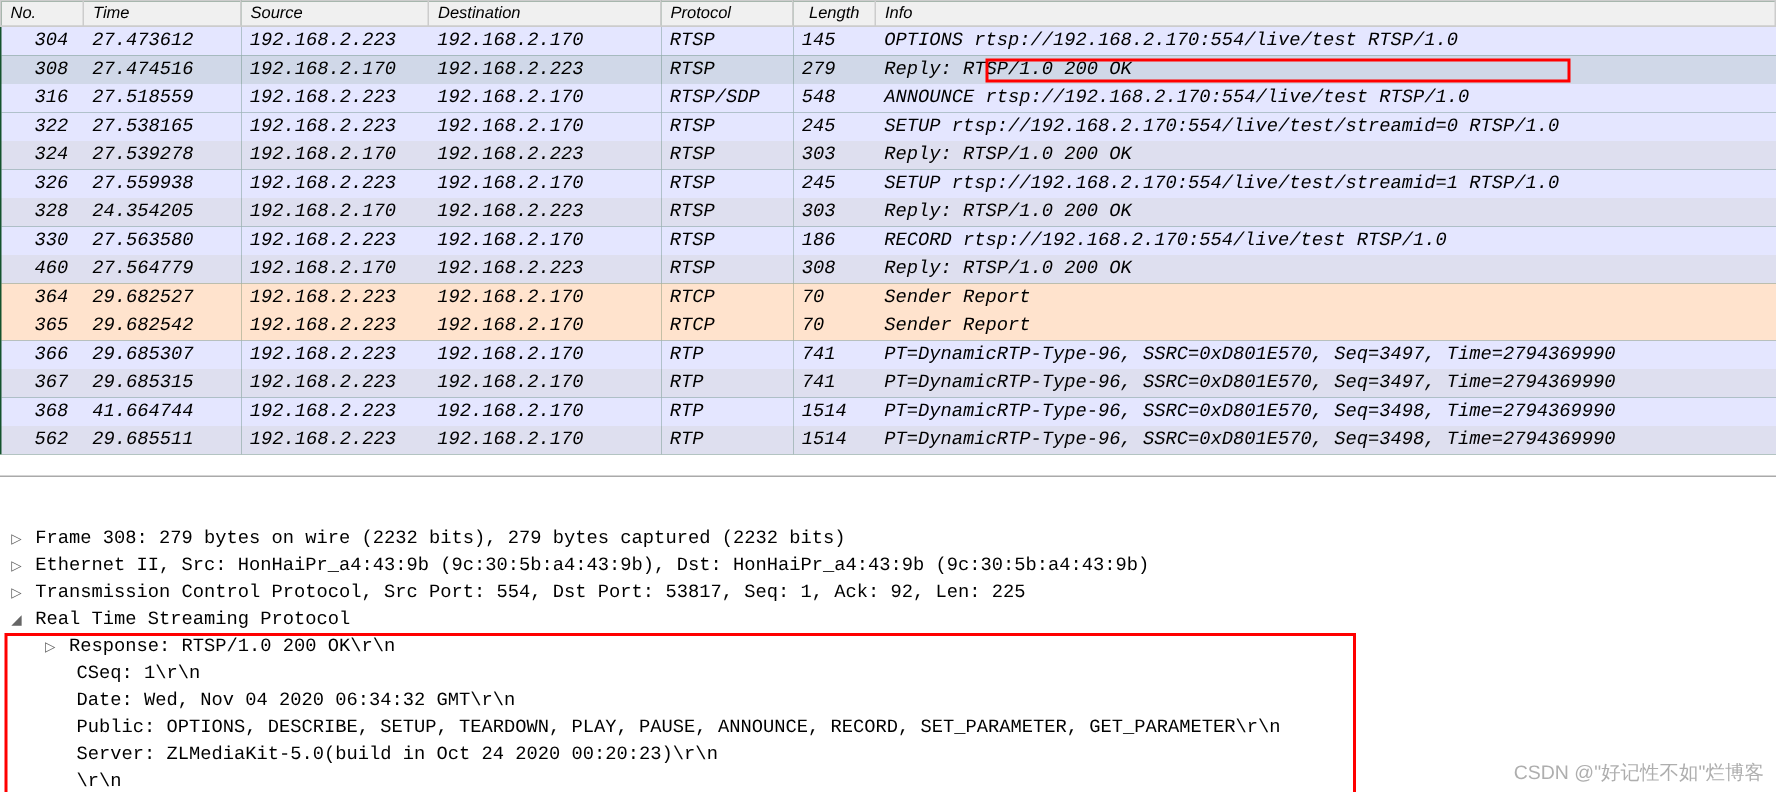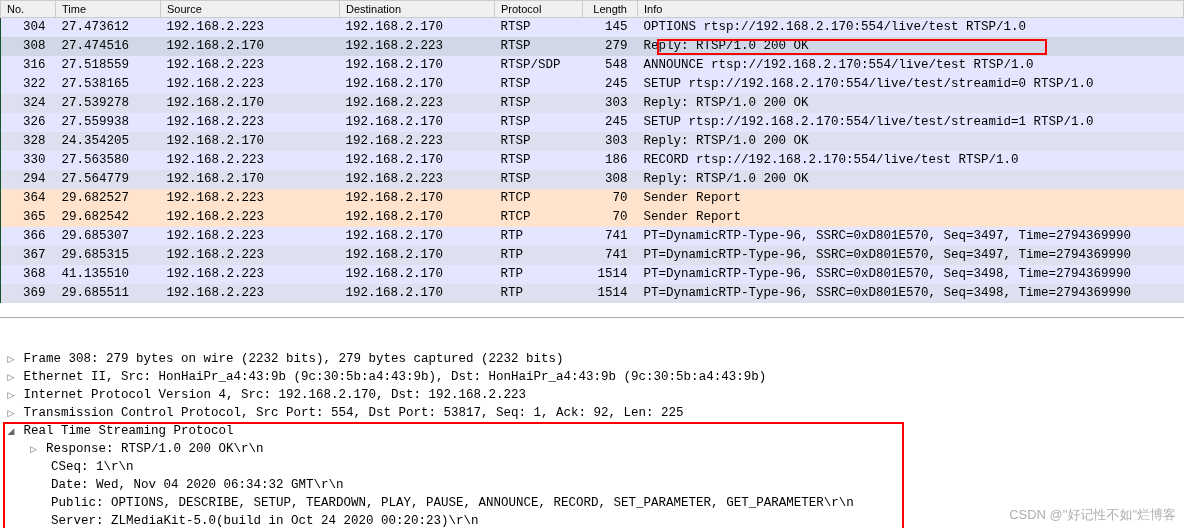--- a/index.html
+++ b/index.html
@@ -9,48 +9,49 @@
     background: #fff;
     width: 1184px;
     height: 528px;
     overflow: hidden;
     position: relative;
   }
   .packet-table {
     width: 100%;
     border-collapse: collapse;
     background: #14532d;
+    font-style: italic;
   }
   .packet-table th {
     font-family: sans-serif;
     font-size: 11px;
     font-weight: normal;
     text-align: left;
     padding: 2px 6px;
     background: #f0f0f0;
     border: 1px solid #ccc;
     white-space: nowrap;
   }
   .packet-table th.no { width: 55px; }
   .packet-table th.time { width: 105px; }
-  .packet-table th.src { width: 179px; }
+  .packet-table th.src { width: 125px; }
   .packet-table th.dst { width: 155px; }
   .packet-table th.proto { width: 88px; }
   .packet-table th.len { width: 55px; text-align: right; padding-right: 10px;}
   .packet-table th.info { }
   .packet-table tbody { }
   .packet-table td {
     padding: 1px 6px;
     white-space: nowrap;
     font-family: 'Courier New', monospace;
     font-size: 12.5px;
     line-height: 17px;
   }
   .packet-table td.no { text-align: right; padding-right: 10px; }
-  .packet-table td.len { text-align: right; padding-right: 10px; }
+  .packet-table td.len { text-align: left; padding-right: 10px; }
   tr.c-e4e6ff td { background: #e4e6ff; }
   tr.c-dedfef td { background: #dedfef; }
   tr.c-e4e6ff.selected td { background: #d0d8e8; }
   tr.c-ffe3cd td { background: #ffe3cd; margin-top: 37px; }
   .red-box {
     border: 2px solid red;
     position: absolute;
   }
   .scroll-wrap {
     height: 318px;
@@ -171,21 +172,21 @@
         <tr class="c-e4e6ff">
           <td class="no">330</td>
           <td class="time">27.563580</td>
           <td class="src">192.168.2.223</td>
           <td class="dst">192.168.2.170</td>
           <td class="proto">RTSP</td>
           <td class="len">186</td>
           <td class="info">RECORD rtsp://192.168.2.170:554/live/test RTSP/1.0</td>
         </tr>
         <tr class="c-dedfef">
-          <td class="no">294</td>
+          <td class="no">460</td>
           <td class="time">27.564779</td>
           <td class="src">192.168.2.170</td>
           <td class="dst">192.168.2.223</td>
           <td class="proto">RTSP</td>
           <td class="len">308</td>
           <td class="info">Reply: RTSP/1.0 200 OK</td>
         </tr>
         <tr class="c-ffe3cd">
           <td class="no">364</td>
           <td class="time">29.682527</td>
@@ -217,46 +218,45 @@
           <td class="no">367</td>
           <td class="time">29.685315</td>
           <td class="src">192.168.2.223</td>
           <td class="dst">192.168.2.170</td>
           <td class="proto">RTP</td>
           <td class="len">741</td>
           <td class="info">PT=DynamicRTP-Type-96, SSRC=0xD801E570, Seq=3497, Time=2794369990</td>
         </tr>
         <tr class="c-e4e6ff">
           <td class="no">368</td>
-          <td class="time">41.135510</td>
+          <td class="time">41.664744</td>
           <td class="src">192.168.2.223</td>
           <td class="dst">192.168.2.170</td>
           <td class="proto">RTP</td>
           <td class="len">1514</td>
           <td class="info">PT=DynamicRTP-Type-96, SSRC=0xD801E570, Seq=3498, Time=2794369990</td>
         </tr>
         <tr class="c-dedfef">
-          <td class="no">369</td>
+          <td class="no">562</td>
           <td class="time">29.685511</td>
           <td class="src">192.168.2.223</td>
           <td class="dst">192.168.2.170</td>
           <td class="proto">RTP</td>
           <td class="len">1514</td>
           <td class="info">PT=DynamicRTP-Type-96, SSRC=0xD801E570, Seq=3498, Time=2794369990</td>
         </tr>
       </tbody>
 </table>
 </div>
 
 <div class="red-box" style="left:657px; top:39px; width:390px; height:16px;"></div>
 
 <div class="detail-pane">
   <div class="tree-row"><span class="tree-arrow">▷</span> <span>Frame 308: 279 bytes on wire (2232 bits), 279 bytes captured (2232 bits)</span></div>
   <div class="tree-row"><span class="tree-arrow">▷</span> <span>Ethernet II, Src: HonHaiPr_a4:43:9b (9c:30:5b:a4:43:9b), Dst: HonHaiPr_a4:43:9b (9c:30:5b:a4:43:9b)</span></div>
-  <div class="tree-row"><span class="tree-arrow">▷</span> <span>Internet Protocol Version 4, Src: 192.168.2.170, Dst: 192.168.2.223</span></div>
   <div class="tree-row"><span class="tree-arrow">▷</span> <span>Transmission Control Protocol, Src Port: 554, Dst Port: 53817, Seq: 1, Ack: 92, Len: 225</span></div>
   <div class="tree-row"><span class="tree-arrow">◢</span> <span>Real Time Streaming Protocol</span></div>
   <div class="tree-row">   <span class="tree-arrow">▷</span> <span>Response: RTSP/1.0 200 OK\r\n</span></div>
   <div class="tree-row">      <span>CSeq: 1\r\n</span></div>
   <div class="tree-row">      <span>Date: Wed, Nov 04 2020 06:34:32 GMT\r\n</span></div>
   <div class="tree-row">      <span>Public: OPTIONS, DESCRIBE, SETUP, TEARDOWN, PLAY, PAUSE, ANNOUNCE, RECORD, SET_PARAMETER, GET_PARAMETER\r\n</span></div>
   <div class="tree-row">      <span>Server: ZLMediaKit-5.0(build in Oct 24 2020 00:20:23)\r\n</span></div>
   <div class="tree-row">      <span>\r\n</span></div>
 
   <div class="detail-red-box" style="left:3px; top:76px; width:901px; height:126px;"></div>

